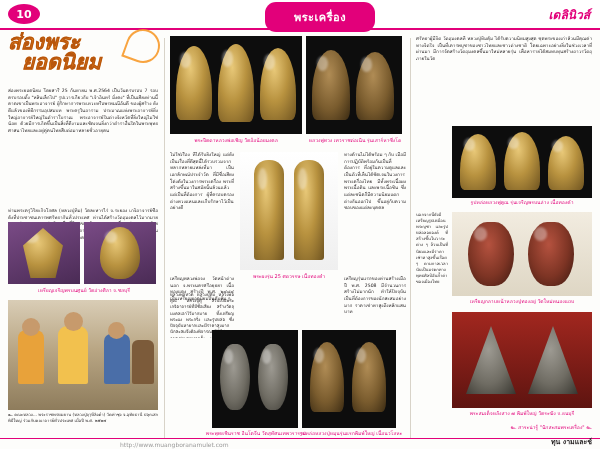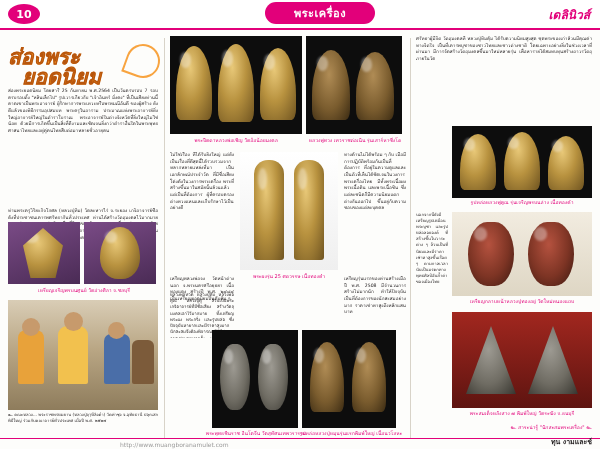--- a/index.html
+++ b/index.html
@@ -15,31 +15,31 @@
   .topbar .rule{position:absolute;left:0;top:28px;width:600px;height:2px;background:#e2007a;}
   .page-num{
     position:absolute;left:8px;top:4px;width:32px;height:20px;border-radius:50%;
     background:#e2007a;color:#fff;font-size:11px;font-weight:bold;
     display:flex;align-items:center;justify-content:center;
   }
   .date-line{
     position:absolute;left:33px;top:8px;font-size:8.5px;color:#231f20;white-space:nowrap;
   }
   .section-pill{
-    position:absolute;left:265px;top:2px;width:110px;height:22px;border-radius:11px;
+    position:absolute;left:265px;top:2px;width:110px;height:30px;border-radius:11px;
     background:#e2007a;color:#fff;font-size:11px;font-weight:bold;
     display:flex;align-items:center;justify-content:center;letter-spacing:.5px;
   }
   .brand{
     position:absolute;right:10px;top:5px;font-size:12px;font-weight:bold;color:#e2007a;
     font-style:italic;
   }
 
   
-  .masthead{position:absolute;left:8px;top:40px;width:150px;height:46px;}
+  .masthead{position:absolute;left:8px;top:25px;width:150px;height:46px;}
   .masthead .l1{
     position:absolute;left:0;top:0;font-size:21px;font-weight:bold;color:#f7941e;
     -webkit-text-stroke:0.6px #b8560d;font-style:italic;white-space:nowrap;
   }
   .masthead .l2{
     position:absolute;left:14px;top:20px;font-size:21px;font-weight:bold;color:#f7941e;
     -webkit-text-stroke:0.6px #b8560d;font-style:italic;white-space:nowrap;
   }
   .masthead .swirl{
     position:absolute;left:118px;top:4px;width:30px;height:30px;

